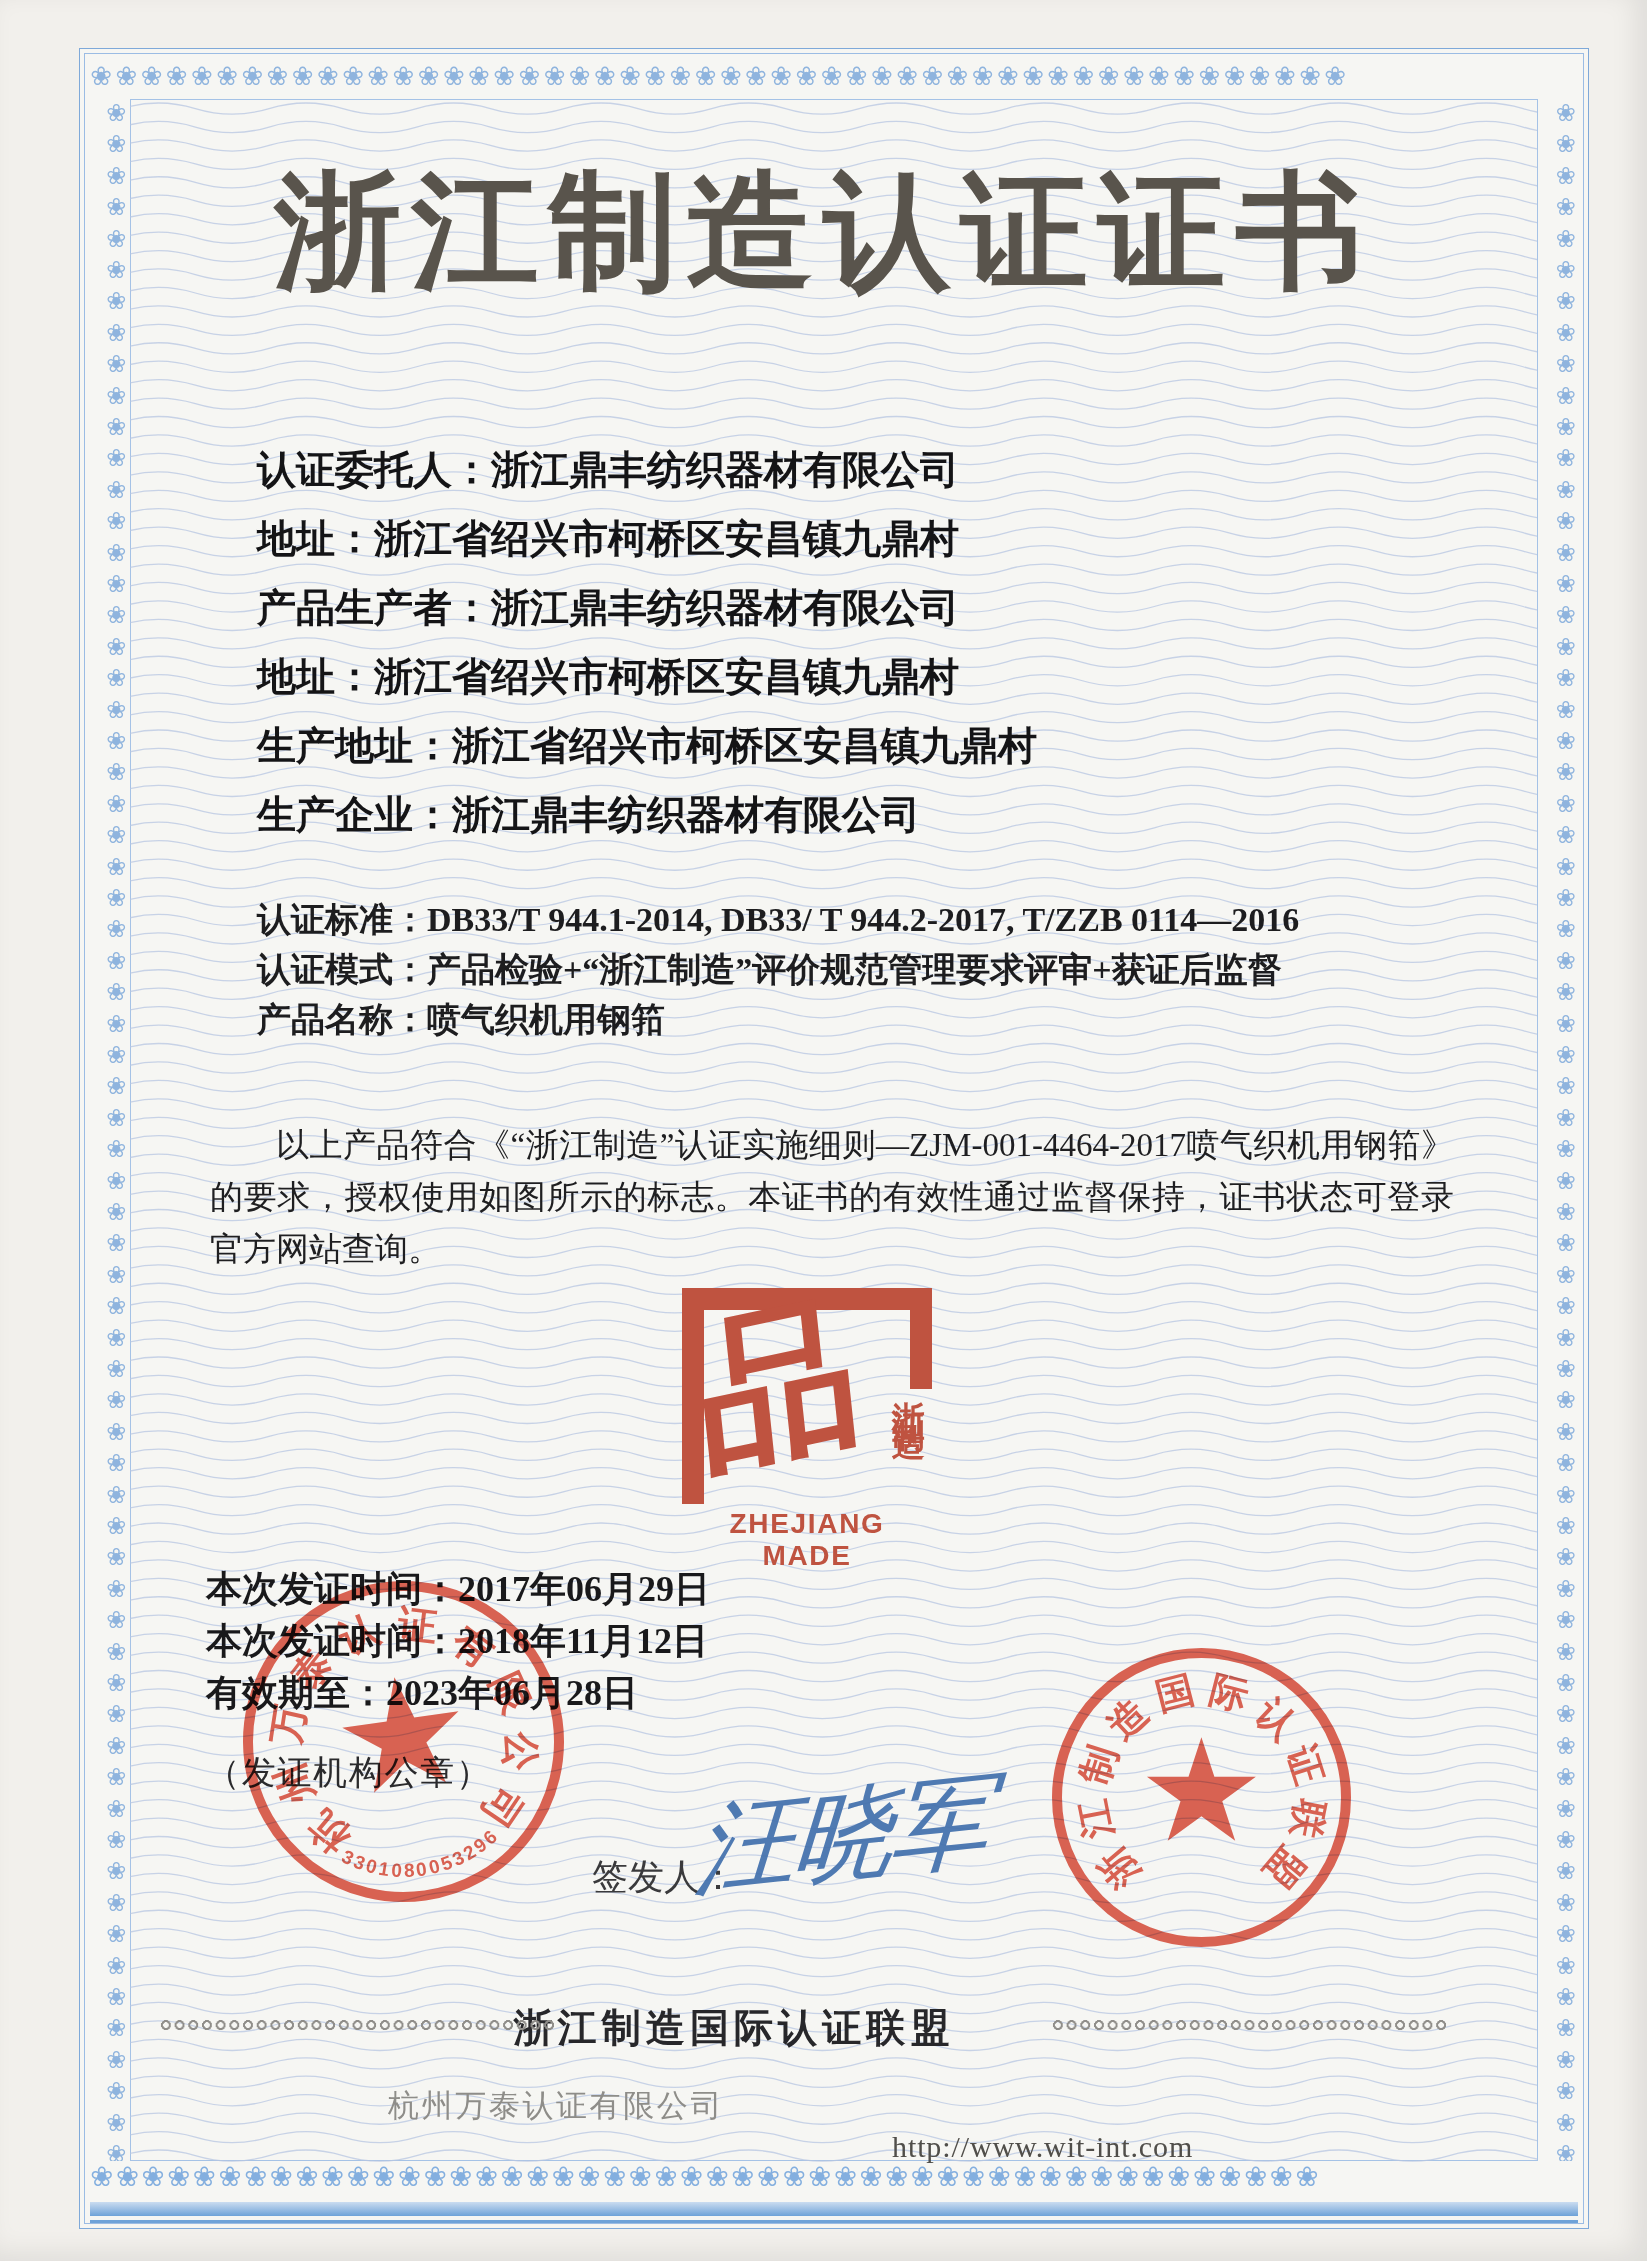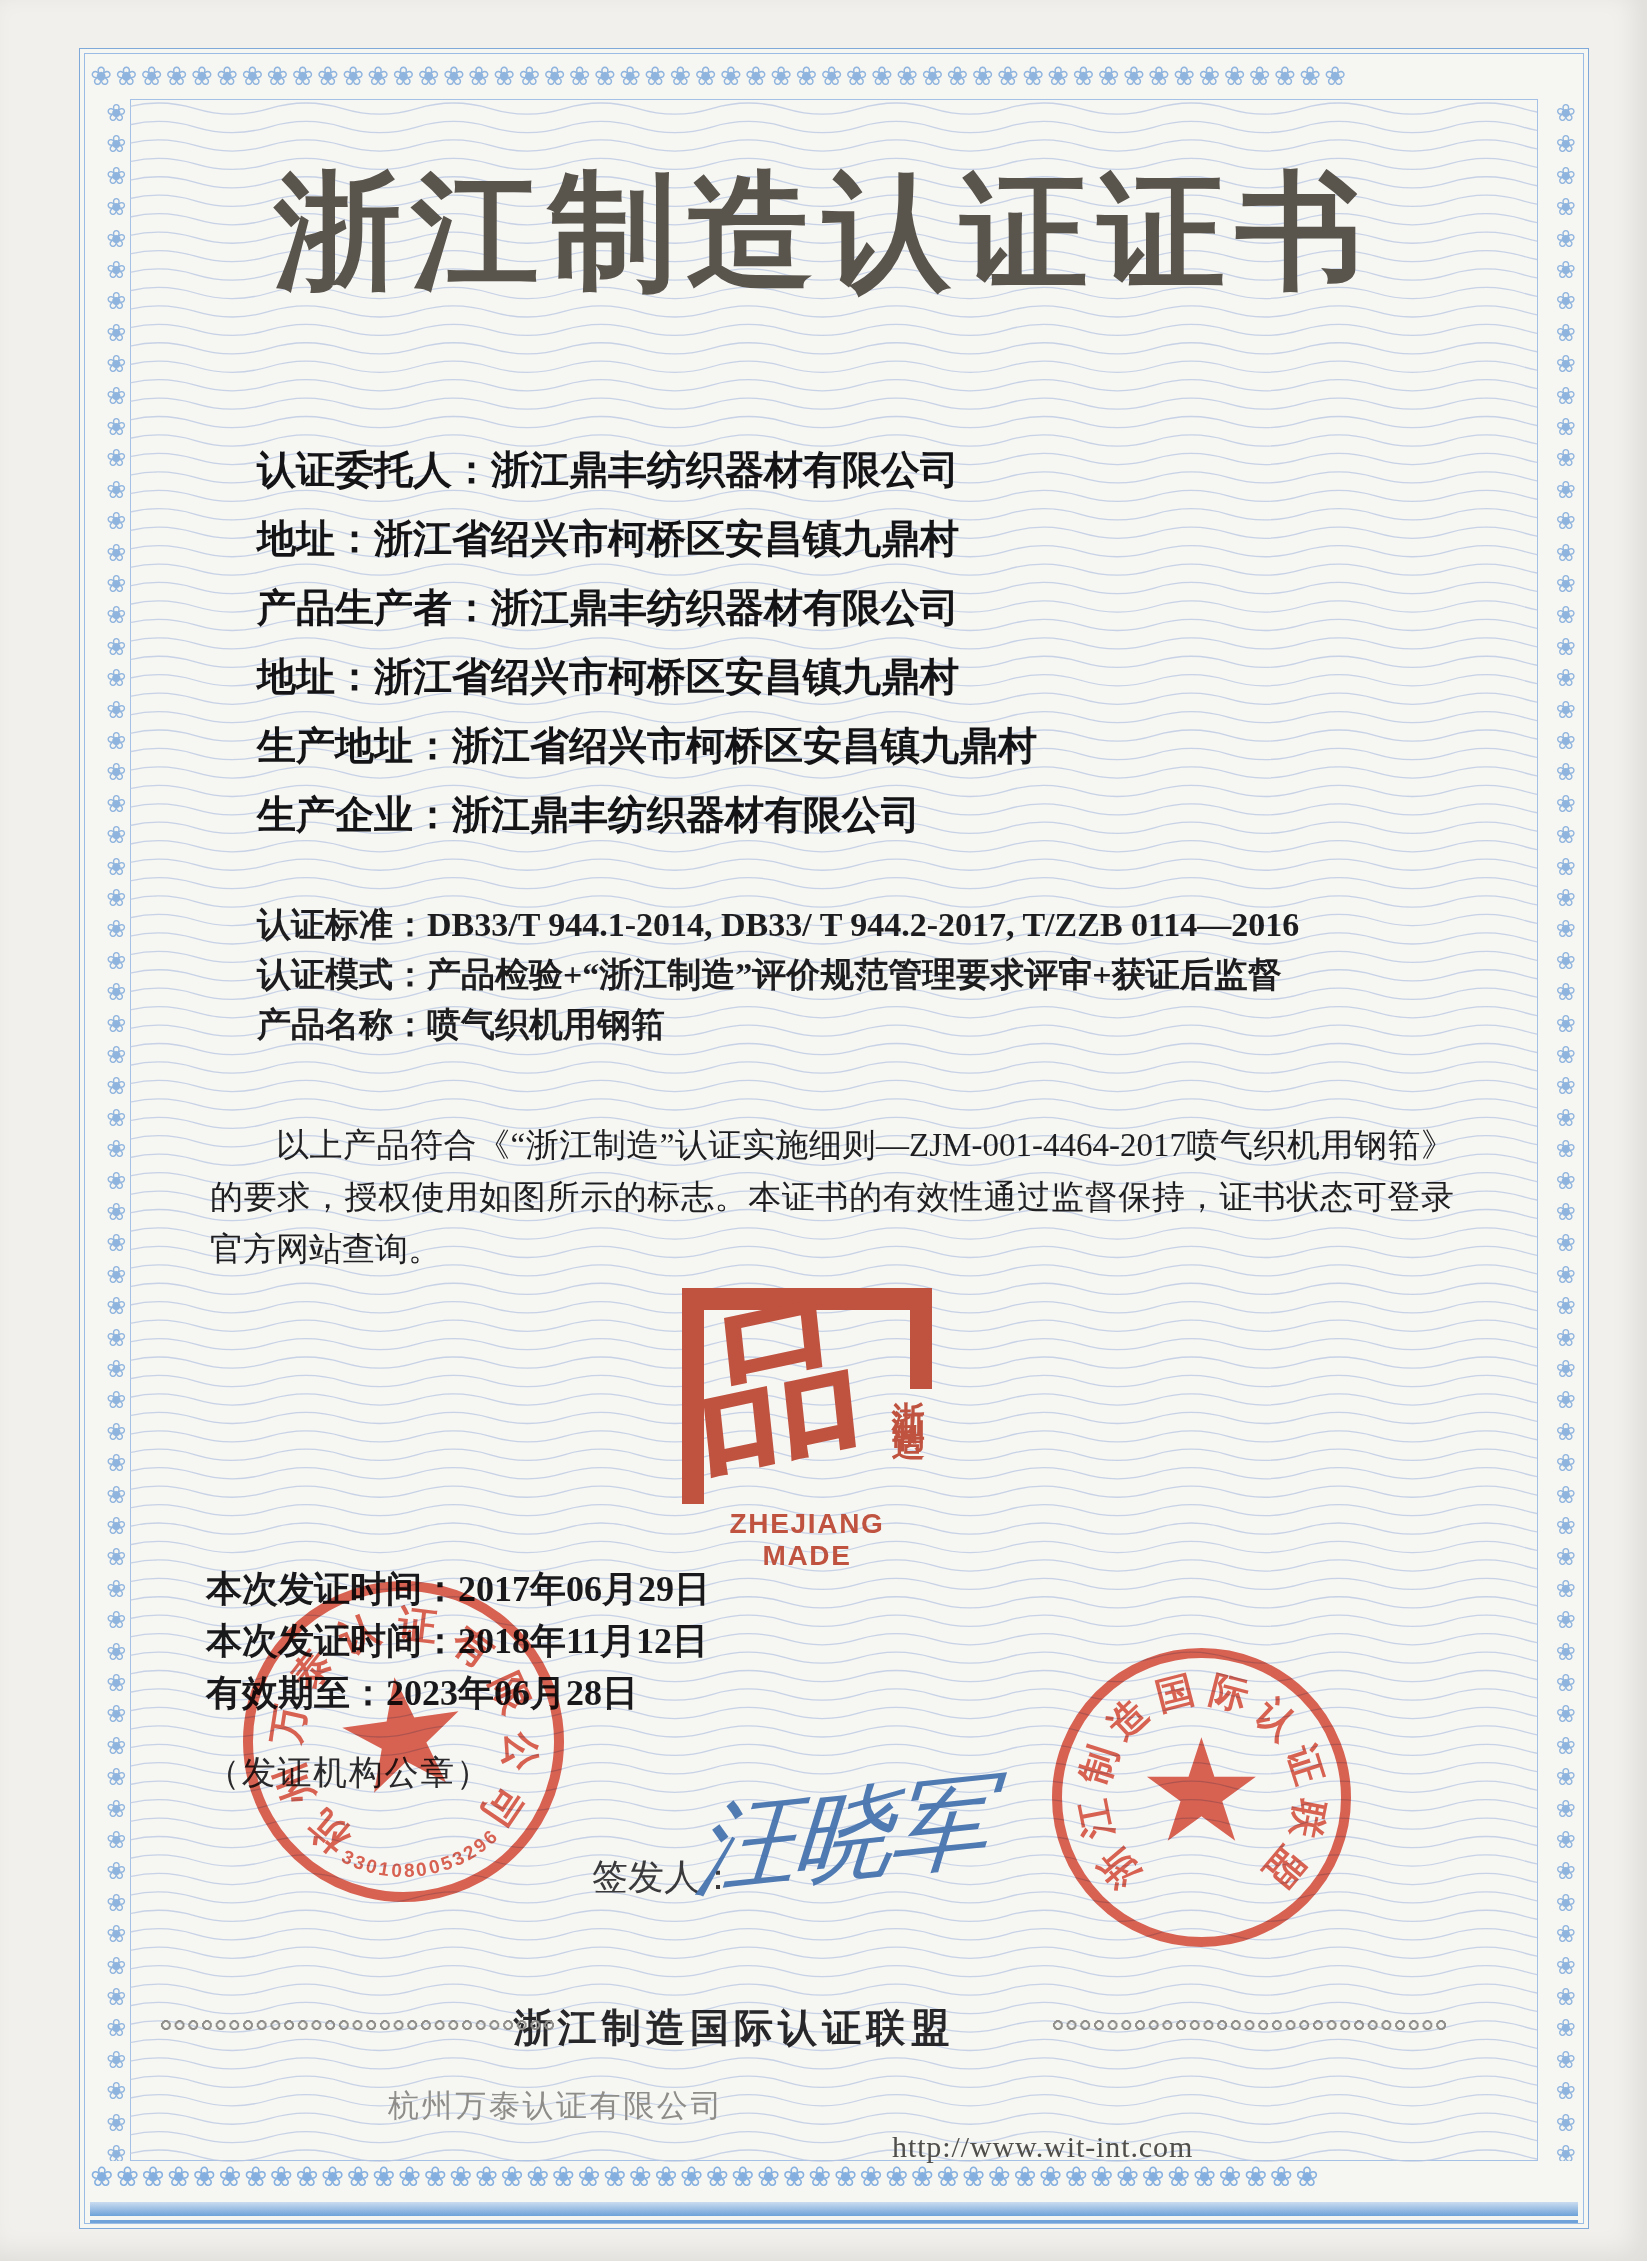--- a/index.html
+++ b/index.html
@@ -27,21 +27,21 @@
   #waves{position:absolute;left:130px;top:100px;}
   
   .abs{position:absolute;}
   .title{left:0;width:100%;top:148px;text-align:center;font-size:127px;font-weight:bold;
          letter-spacing:10.3px;color:var(--title-ink);font-family:Liberation Serif, serif;}
   .certno{left:0;width:100%;top:353px;text-align:center;font-size:43px;font-weight:bold;
           color:var(--ink);font-family:"Liberation Sans",sans-serif;letter-spacing:1.7px;}
   .fields{left:257px;top:439px;font-family:Liberation Mono, monospace;}
   .fields .row{height:69px;line-height:69px;font-size:39px;font-weight:bold;color:#141416;}
   .specs{left:257px;top:894px;}
-  .specs .row{height:50px;line-height:60px;font-size:34px;font-weight:bold;color:#1d1d1f;}
+  .specs .row{height:50px;line-height:50px;font-size:34px;font-weight:bold;color:#1d1d1f;}
   .specs .lbl{font-family:"Liberation Sans",sans-serif;}
   .specs .val{font-family:"Liberation Serif",serif;}
   .para{left:210px;top:1119px;width:1244px;font-size:33px;line-height:52px;color:#1f1f21;
         text-align:justify;text-indent:2em;font-family:"Liberation Serif",serif;}
   
   .mark{left:682px;top:1288px;width:250px;height:275px;color:var(--accent);}
   .mark-frame{position:absolute;left:0;top:0;width:250px;height:216px;
               border-top:22px solid var(--accent);border-left:22px solid var(--accent);}
   .mark-stub{position:absolute;right:0;top:0;width:22px;height:79px;background:var(--accent);}
   .mark-side{position:absolute;right:1.7px;top:87px;writing-mode:vertical-rl;font-size:33px;

